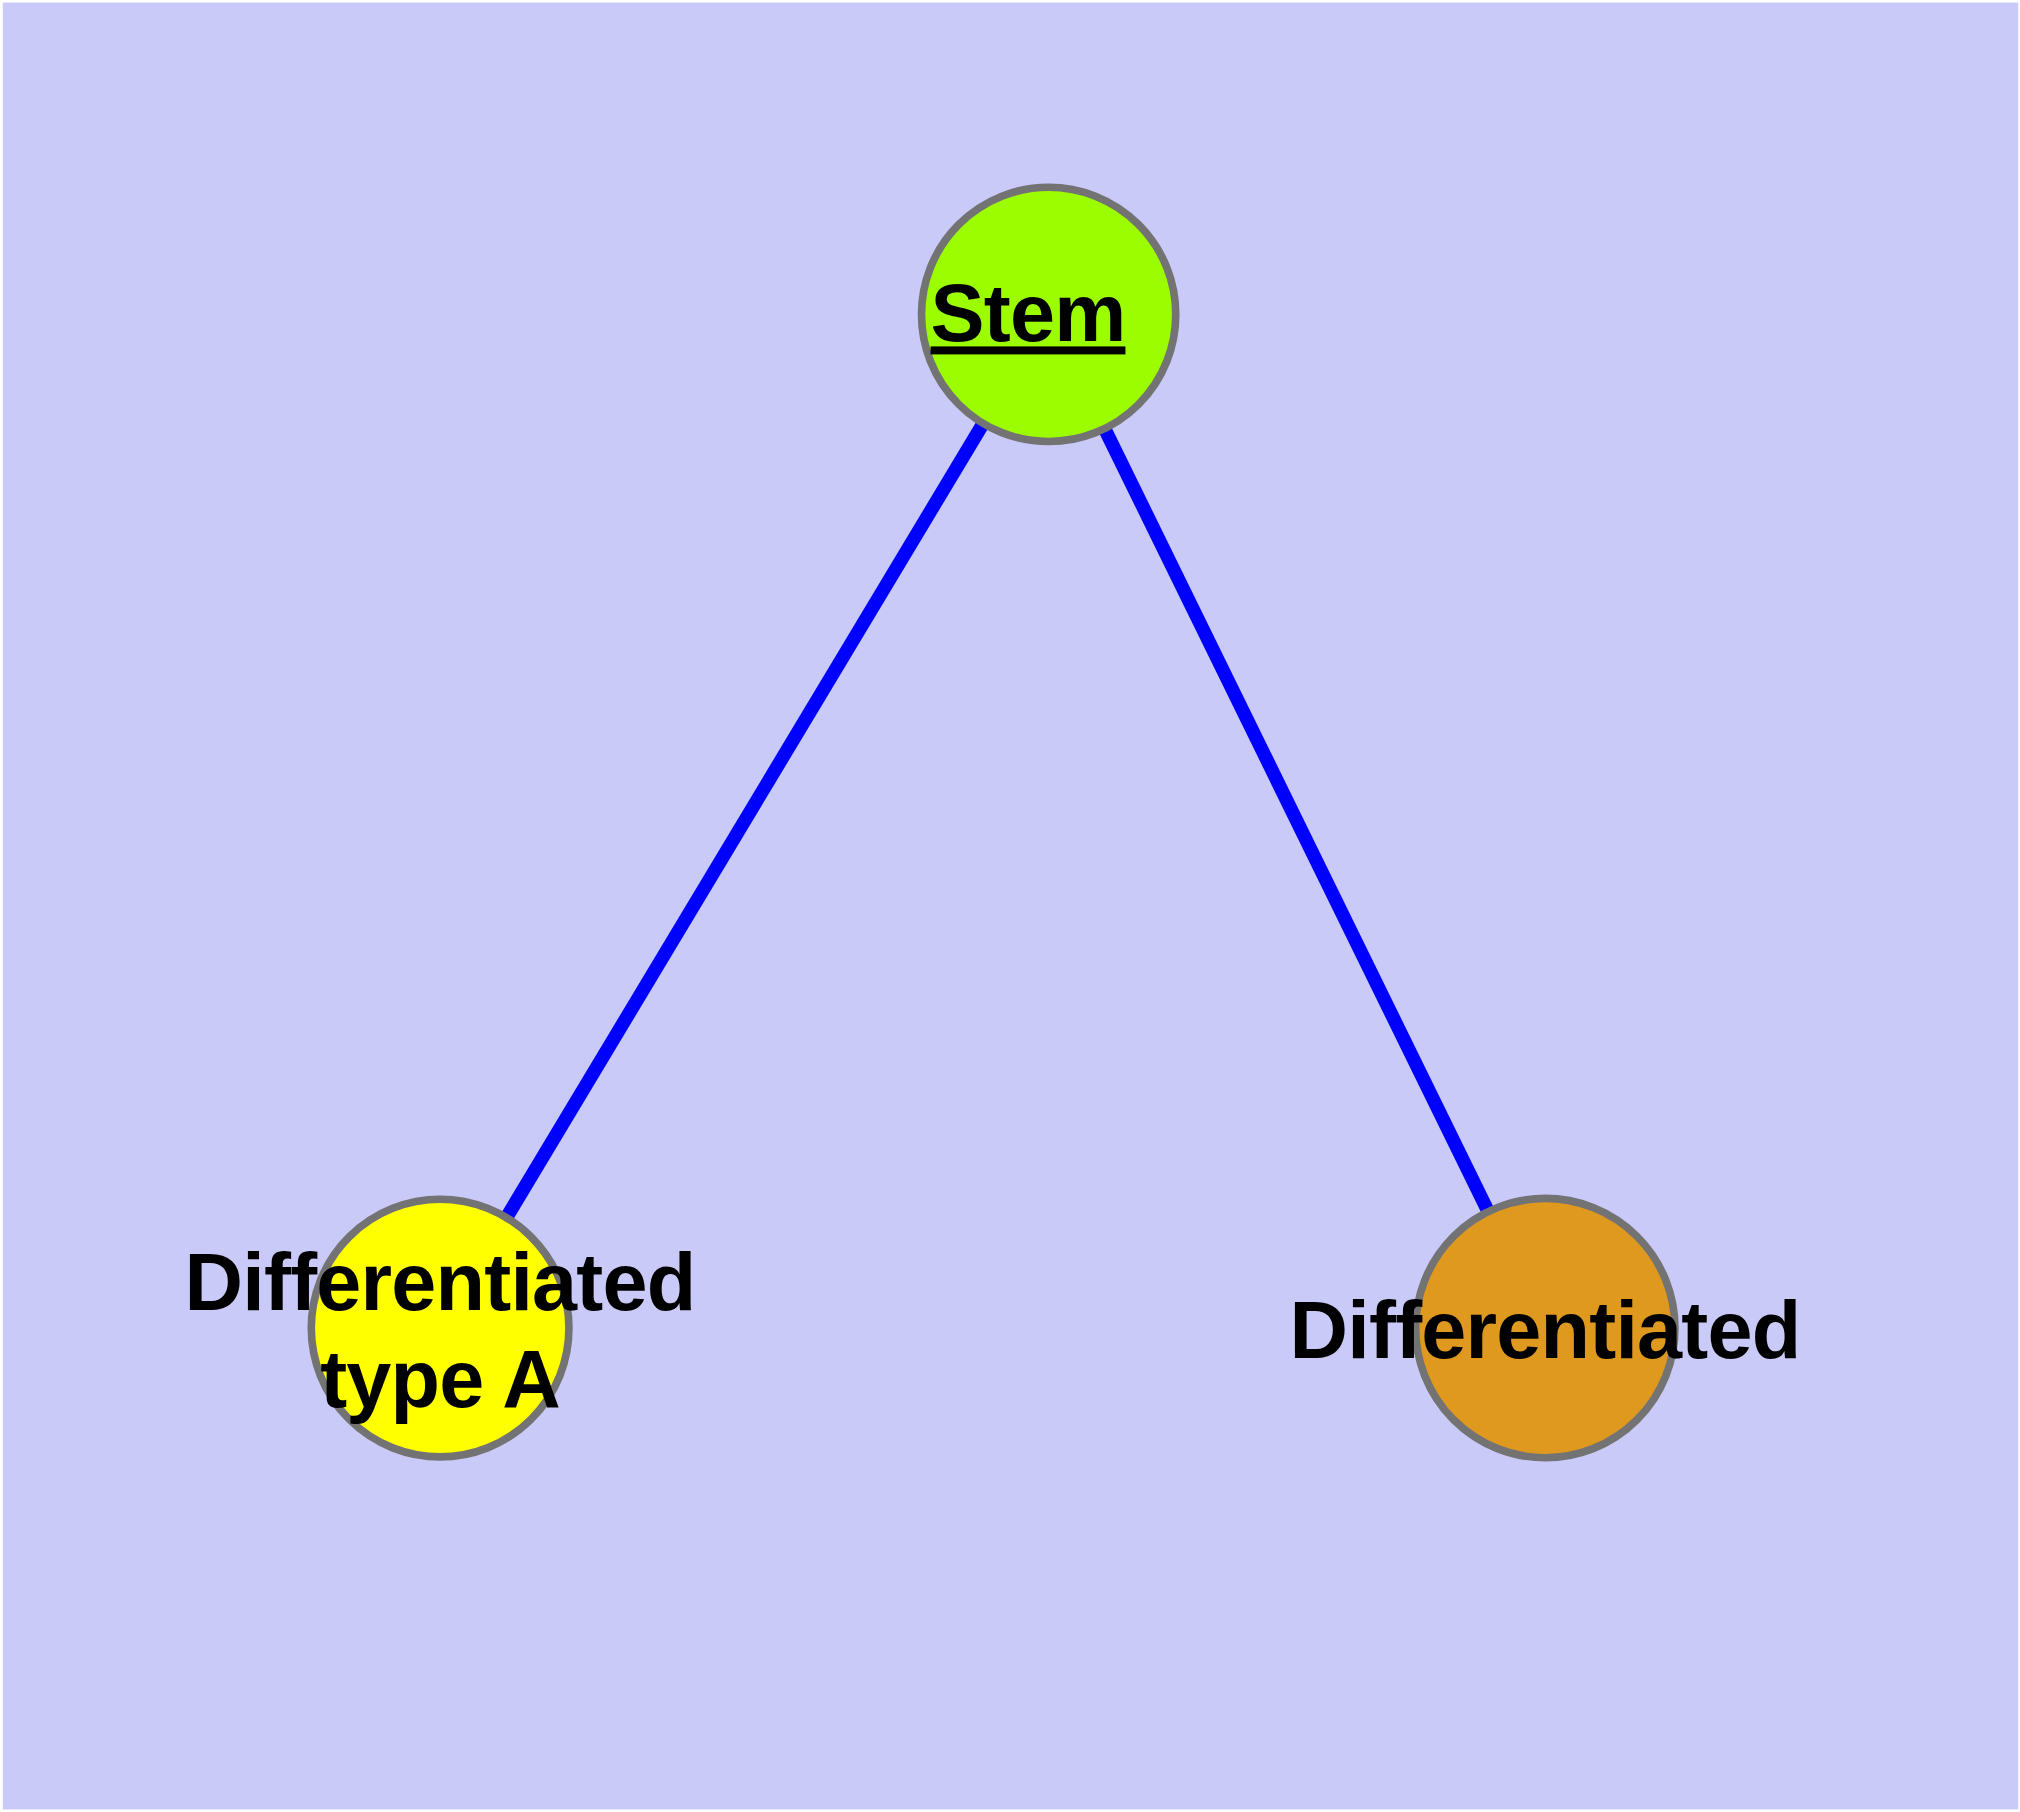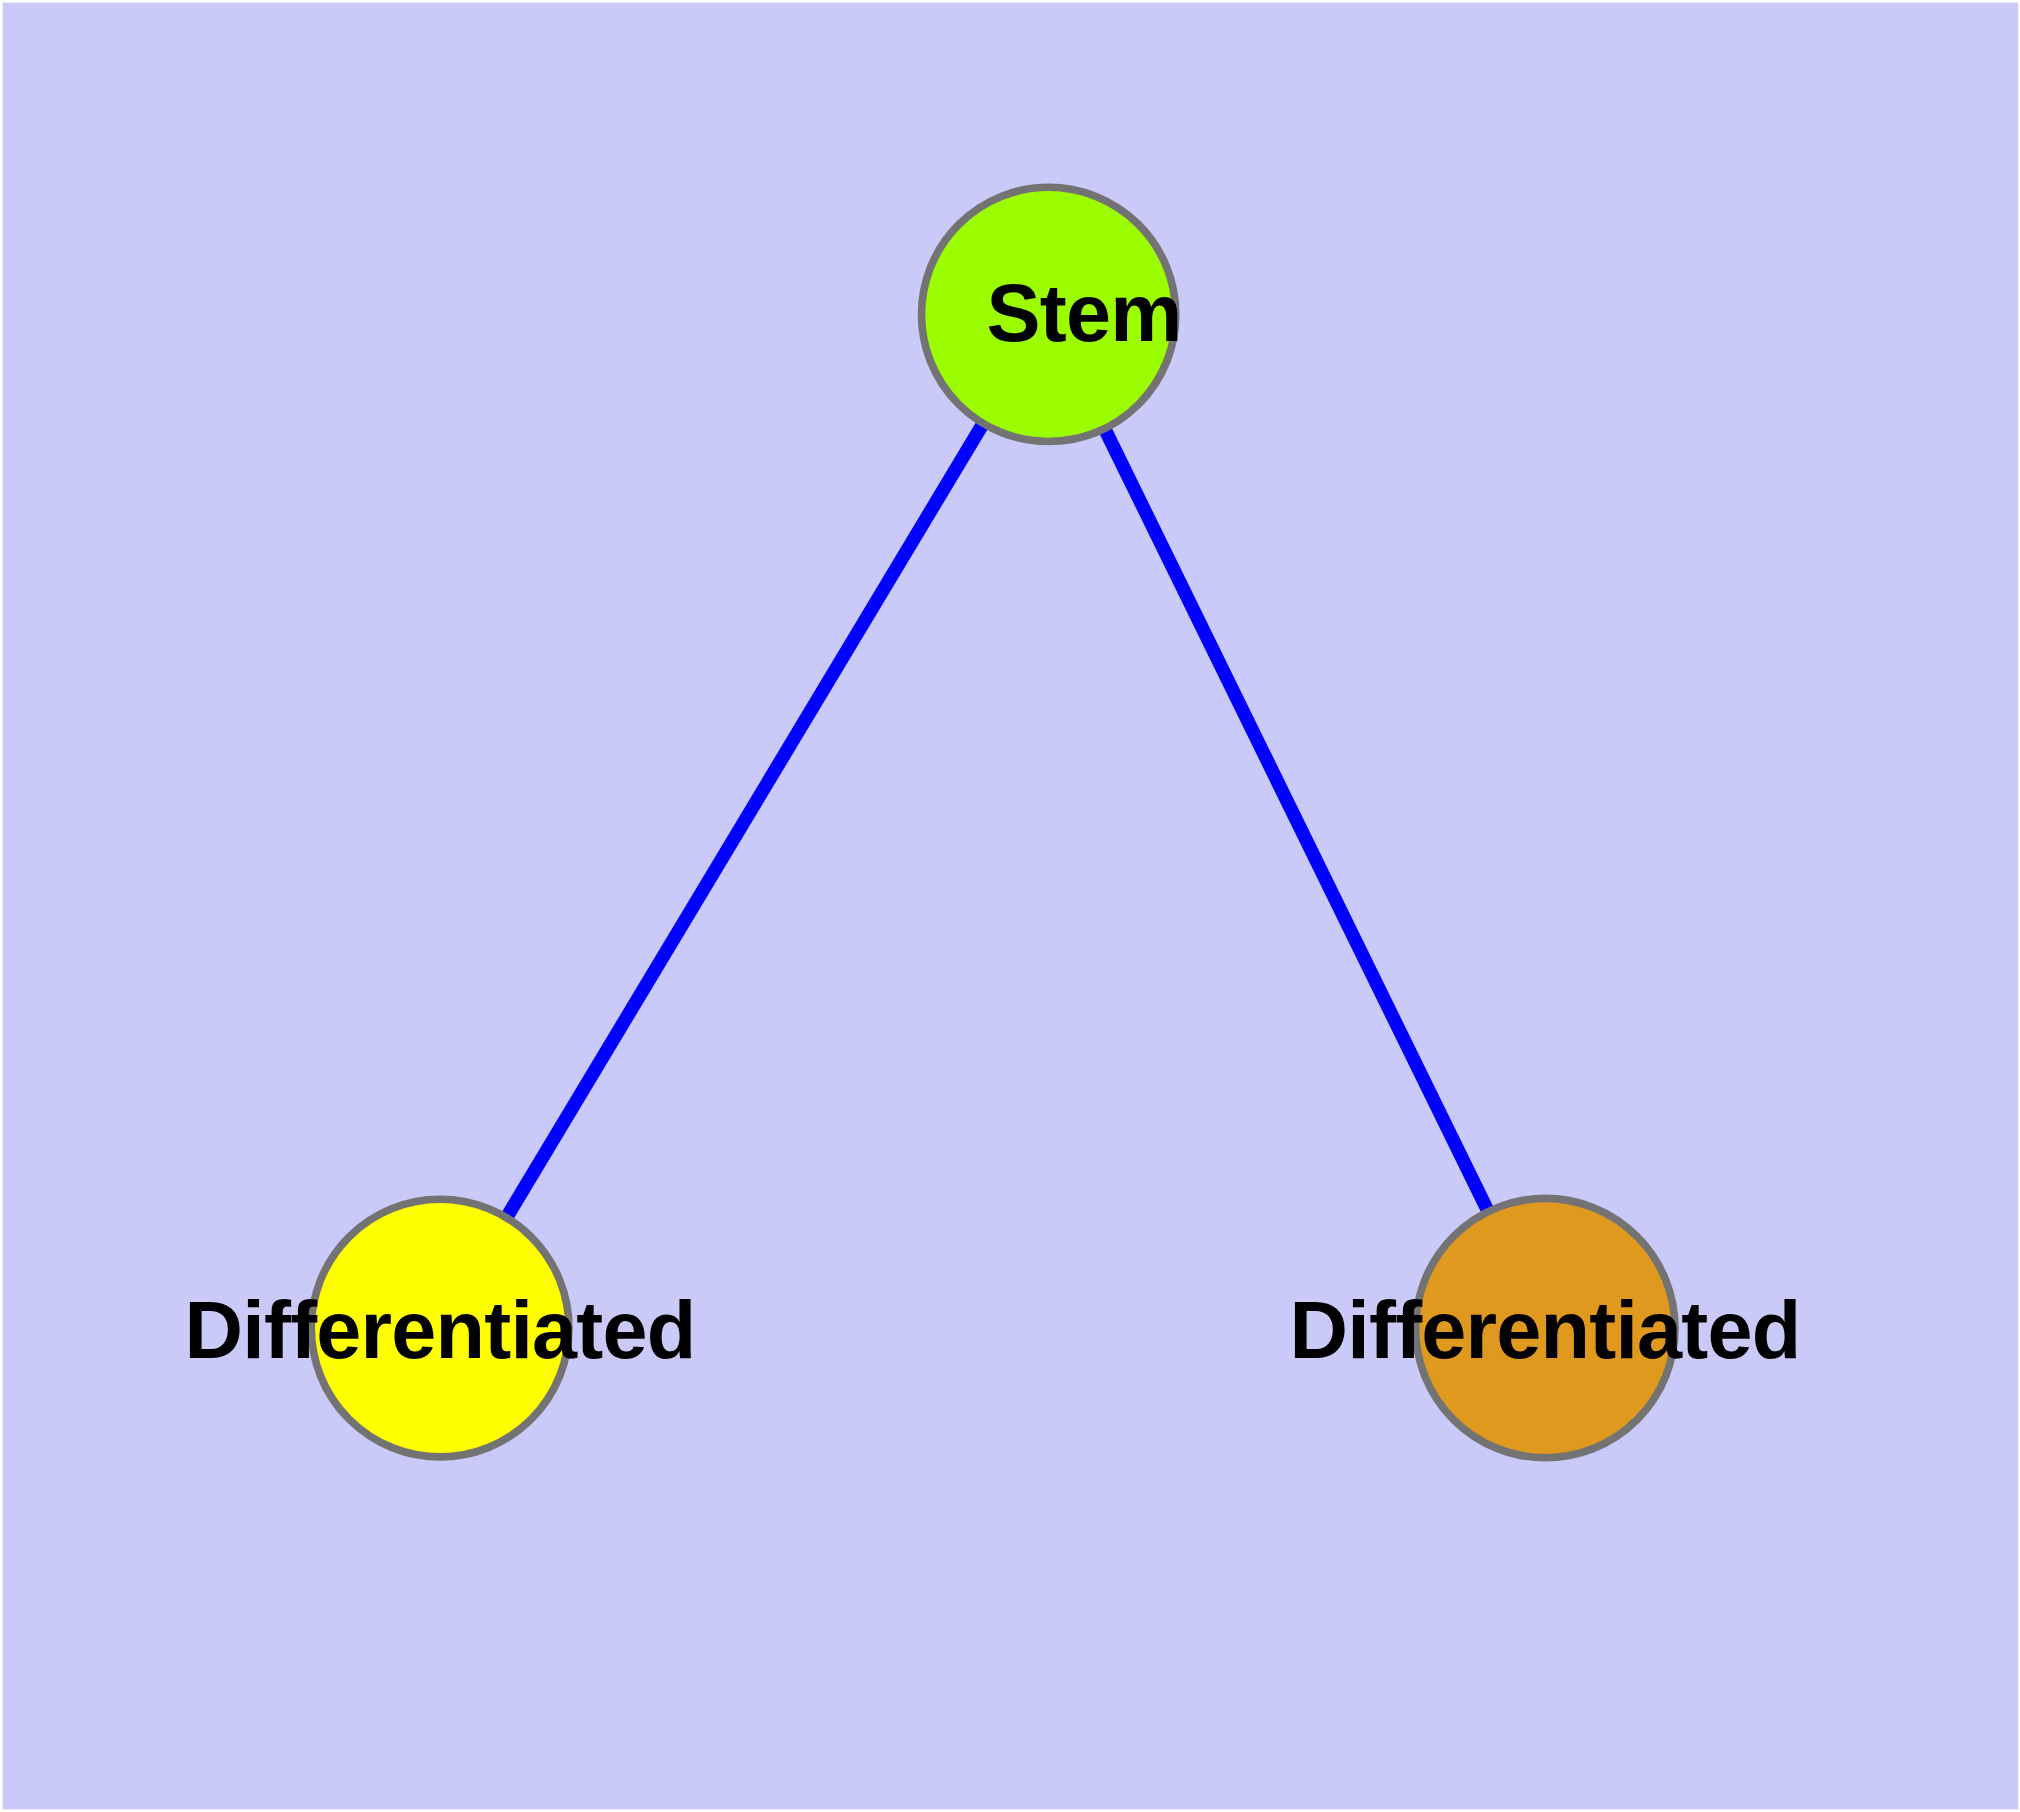--- a/index.html
+++ b/index.html
@@ -49,26 +49,27 @@
 
     <line x1="1237" y1="371" x2="1823" y2="1567" stroke-width="16" stroke="#0000ff"></line>
 
     <circle cx="1237" cy="371" r="150" stroke-width="9" fill="#9cfc00" stroke="#737373"></circle>
 
     <circle cx="519" cy="1567" r="152" stroke-width="9" fill="#ffff00" stroke="#737373"></circle>
 
     <circle cx="1823" cy="1567" r="153" stroke-width="9" fill="#e0991f" stroke="#737373"></circle>
   </svg>
 
-  <div class="node-label" style="left: 1084px; top: 314px;">
+  <div class="node-label" style="left: 1028px; top: 314px; text-decoration: underline;">
     <div>Stem</div>
   </div>
 
   <div class="node-label" style="left: 440px; top: 1331px;">
     <div>Differentiated</div>
+    <div>type A</div>
   </div>
 
   <div class="node-label" style="left: 1545px; top: 1331px;">
     <div>Differentiated</div>
   </div>
 
 </div>
 
 
 </body></html>

